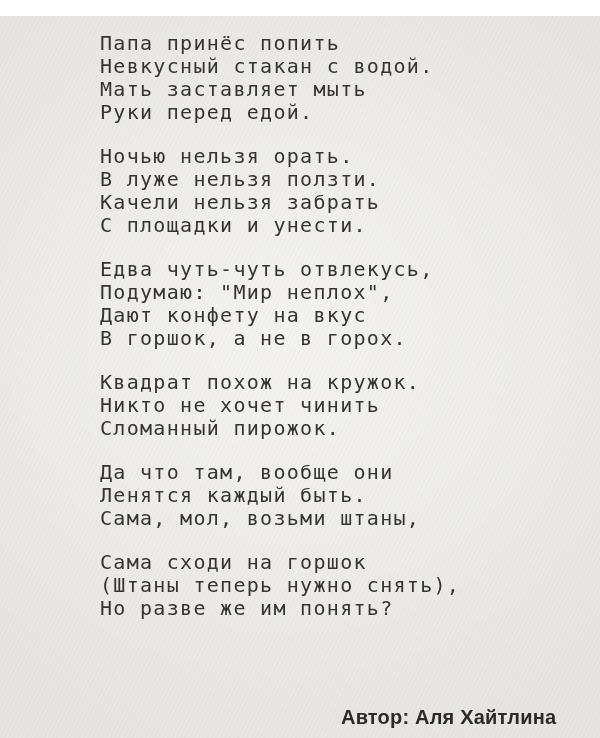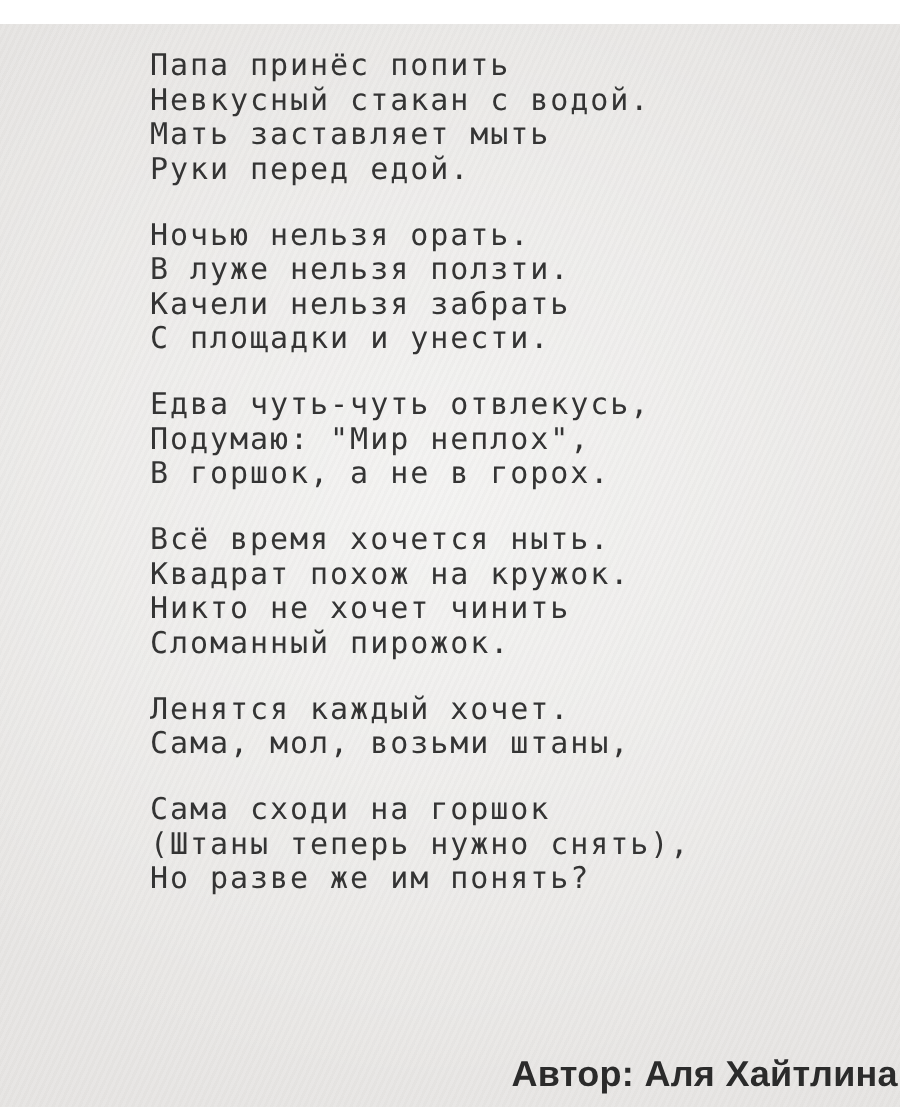--- a/index.html
+++ b/index.html
@@ -41,21 +41,21 @@
     color: #343434;
     white-space: pre;
   }
   .author {
     position: absolute;
     left: 341px;
     top: 690px;
     margin: 0;
     font-family: "Liberation Sans", sans-serif;
     font-weight: bold;
-    font-size: 24px;
+    font-size: 20px;
     line-height: 22px;
     letter-spacing: 0.2px;
     color: #2b2b2b;
   }
 </style>
 </head>
 <body>
 
 <div class="paper">
 
@@ -71,32 +71,33 @@
     <div class="stanza">
       <p>Ночью нельзя орать.</p>
       <p>В луже нельзя ползти.</p>
       <p>Качели нельзя забрать</p>
       <p>С площадки и унести.</p>
     </div>
 
     <div class="stanza">
       <p>Едва чуть-чуть отвлекусь,</p>
       <p>Подумаю: "Мир неплох",</p>
+      <p>Дают конфету на вкус</p>
       <p>В горшок, а не в горох.</p>
     </div>
 
     <div class="stanza">
-      <p>Всё время хочется ныть.</p>
       <p>Квадрат похож на кружок.</p>
       <p>Никто не хочет чинить</p>
       <p>Сломанный пирожок.</p>
     </div>
 
     <div class="stanza">
-      <p>Ленятся каждый хочет.</p>
+      <p>Да что там, вообще они</p>
+      <p>Ленятся каждый быть.</p>
       <p>Сама, мол, возьми штаны,</p>
     </div>
 
     <div class="stanza">
       <p>Сама сходи на горшок</p>
       <p>(Штаны теперь нужно снять),</p>
       <p>Но разве же им понять?</p>
     </div>
 
   </div>

